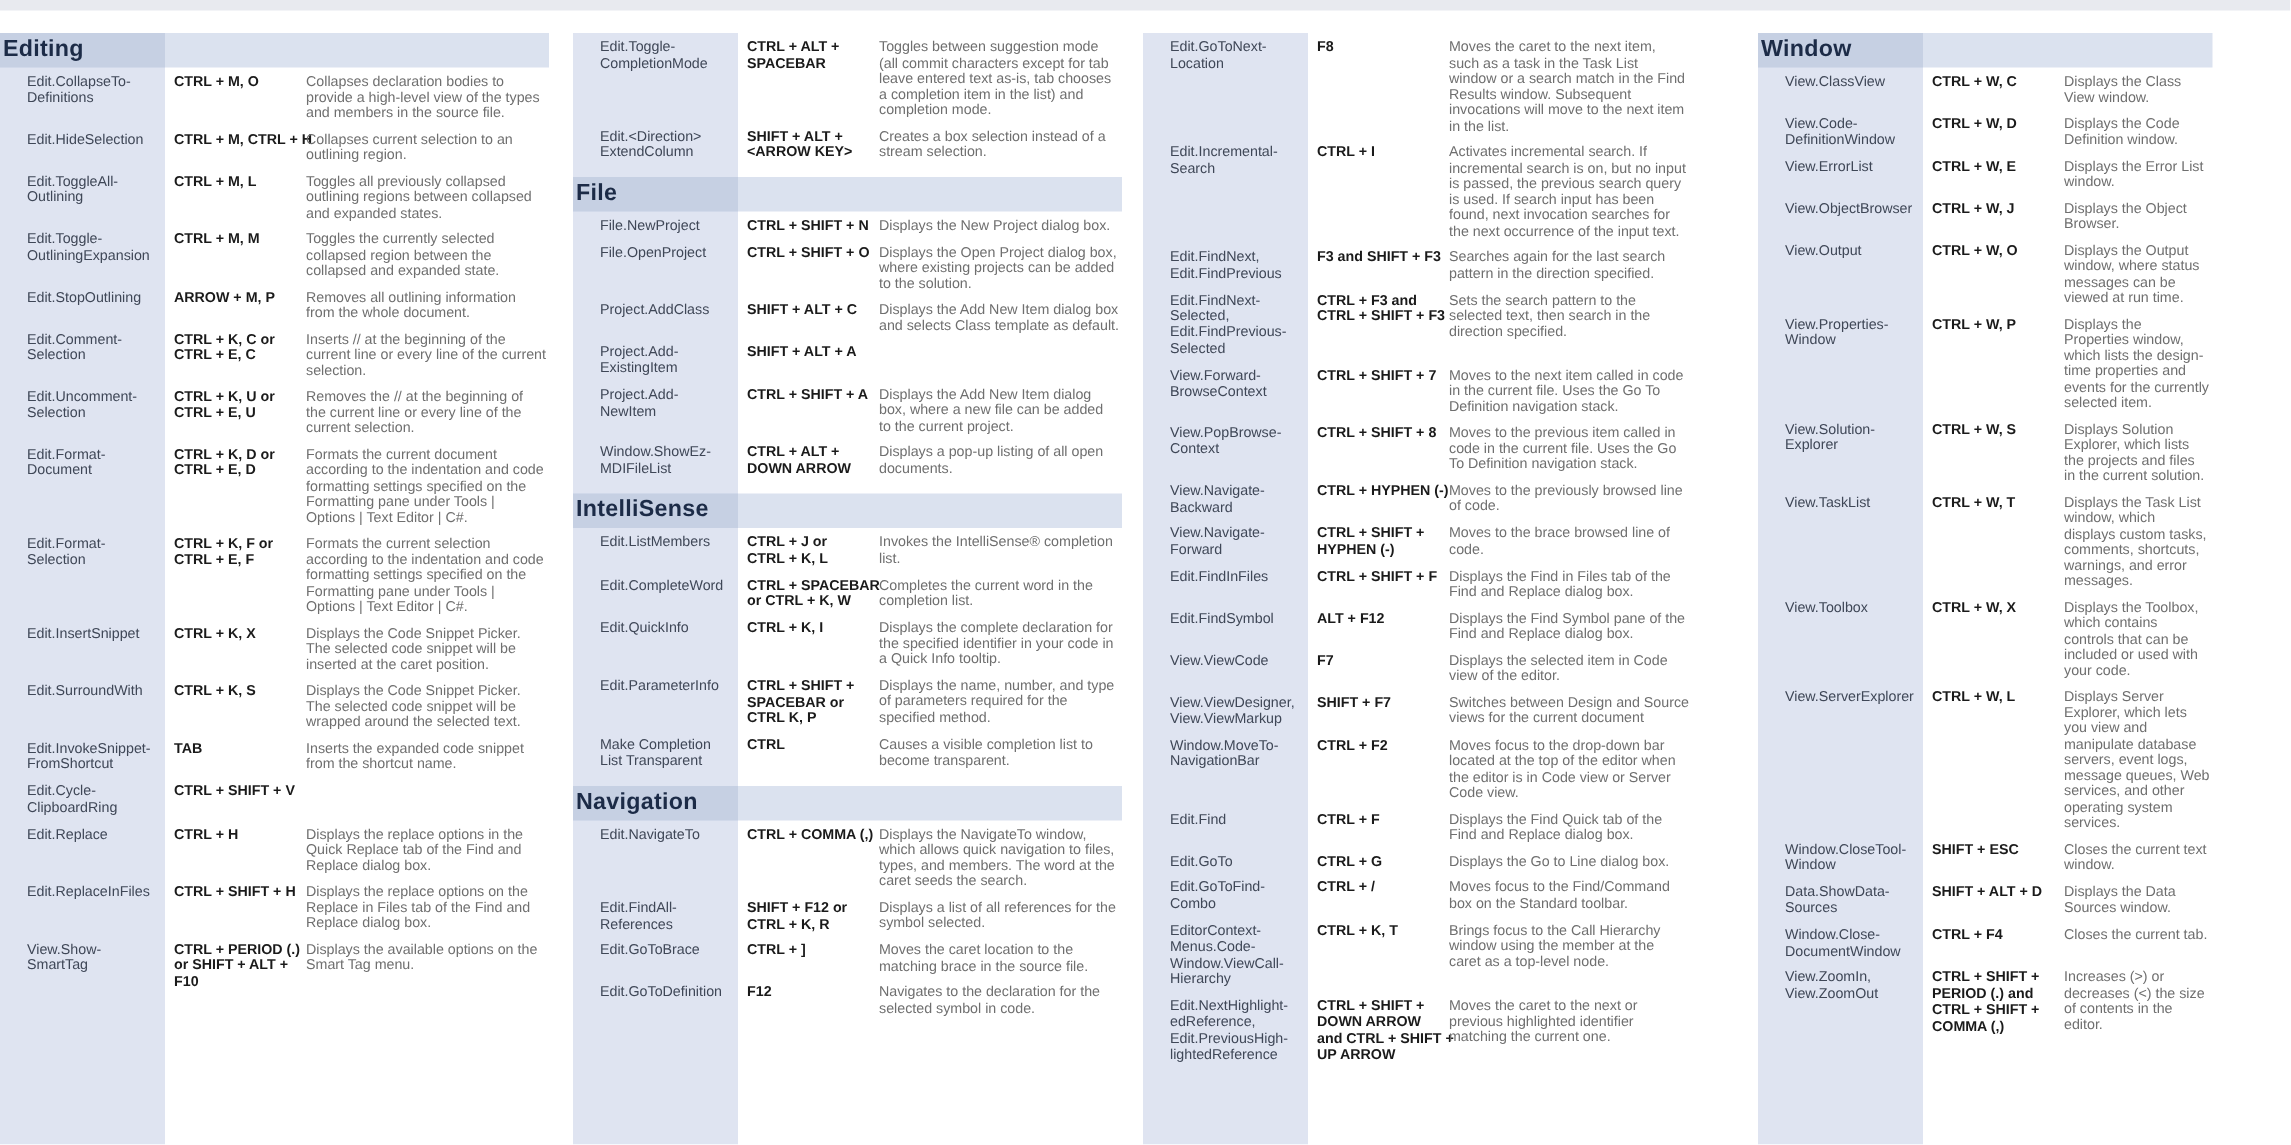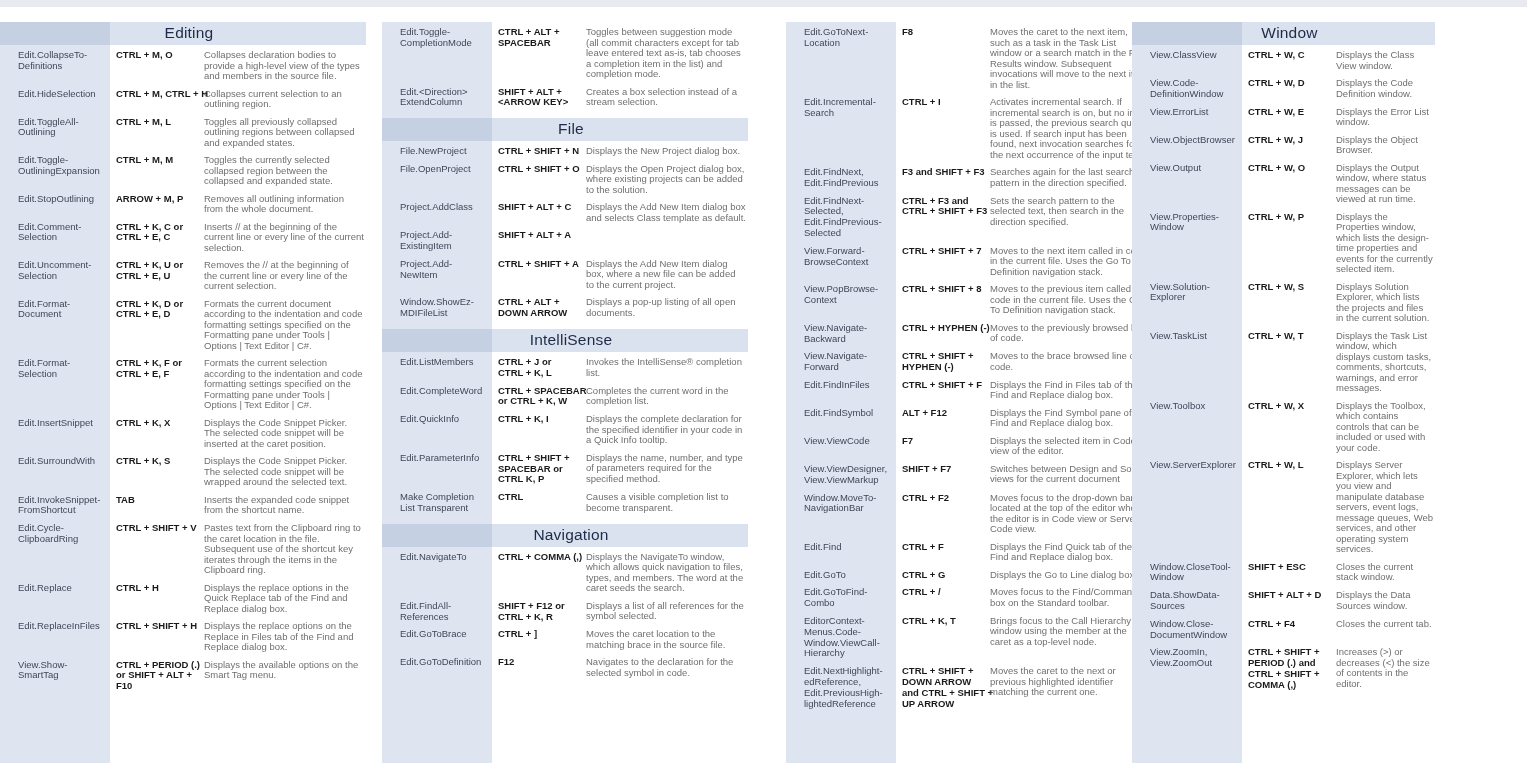--- a/index.html
+++ b/index.html
@@ -16,35 +16,35 @@
   *{box-sizing:border-box;margin:0;padding:0;}
   html,body{width:1527px;height:763px;overflow:hidden;background:var(--page-bg);
     font-family:"Liberation Sans", sans-serif;}
   .page{position:relative;width:1527px;height:763px;background:var(--page-bg);}
   .top-strip{position:absolute;left:0;top:0;width:100%;height:7px;background:var(--top-strip);}
   .col{position:absolute;top:7px;bottom:0;}
   .col .band{position:absolute;left:0;top:15px;bottom:0;width:110px;background:var(--band);}
   .col-content{position:relative;}
   .sec{height:23px;position:relative;background:var(--header-band-right);margin:10px 0 5px 0;}
   .sec::before{content:"";position:absolute;left:0;top:0;bottom:0;width:110px;background:var(--header-band-left);}
-  .sec .sec-label{position:relative;display:block;padding-left:12px;font-size:15.5px;
-    line-height:22px;color:var(--header-text);letter-spacing:.2px;font-weight:400;text-align:center;}
+  .sec .sec-label{position:relative;display:block;padding-left:2px;font-size:15.5px;
+    line-height:22px;color:var(--header-text);letter-spacing:.2px;font-weight:700;}
   .col-content > .sec:first-child{margin-top:15px;}
   .col-content > .row:first-child{margin-top:20px;}
   .row{display:grid;grid-template-columns:110px 90px 1fr;margin-bottom:7px;}
   .cell{font-size:9.5px;}
   .cell.name{white-space:pre-line;padding-left:18px;padding-right:4px;
     line-height:10.8px;color:var(--name-text);overflow-wrap:break-word;}
   .cell.keys{white-space:pre;padding-left:6px;padding-right:2px;line-height:10.8px;
     font-weight:bold;color:var(--keys-text);}
   .cell.desc{padding-left:4px;padding-right:2px;line-height:10.5px;color:var(--desc-text);}
   .c0{left:0;width:366px;}
   .c1{left:382px;width:366px;}
-  .c2{left:786px;width:366px;}
-  .c3{left:1132px;width:303px;}
+  .c2{left:762px;width:366px;}
+  .c3{left:1172px;width:303px;}
 </style>
 </head>
 <body>
 
 <div class="page">
   <div class="top-strip"></div>
   <div class="col c0">
     <div class="band"></div>
     <div class="col-content">
         <div class="sec">
@@ -119,21 +119,20 @@
         <div class="row">
           <div class="cell name">Edit.InvokeSnippet-
 FromShortcut</div>
           <div class="cell keys">TAB</div>
           <div class="cell desc">Inserts the expanded code snippet from the shortcut name.</div>
         </div>
         <div class="row">
           <div class="cell name">Edit.Cycle-
 ClipboardRing</div>
           <div class="cell keys">CTRL + SHIFT + V</div>
-          <div class="cell desc">Pastes text from the Clipboard ring to the caret location in the file. Subsequent use of the shortcut key iterates through the items in the Clipboard ring.</div>
         </div>
         <div class="row">
           <div class="cell name">Edit.Replace</div>
           <div class="cell keys">CTRL + H</div>
           <div class="cell desc">Displays the replace options in the Quick Replace tab of the Find and Replace dialog box.</div>
         </div>
         <div class="row">
           <div class="cell name">Edit.ReplaceInFiles</div>
           <div class="cell keys">CTRL + SHIFT + H</div>
           <div class="cell desc">Displays the replace options on the Replace in Files tab of the Find and Replace dialog box.</div>
@@ -436,21 +435,21 @@
         </div>
         <div class="row">
           <div class="cell name">View.ServerExplorer</div>
           <div class="cell keys">CTRL + W, L</div>
           <div class="cell desc">Displays Server Explorer, which lets you view and manipulate database servers, event logs, message queues, Web services, and other operating system services.</div>
         </div>
         <div class="row">
           <div class="cell name">Window.CloseTool-
 Window</div>
           <div class="cell keys">SHIFT + ESC</div>
-          <div class="cell desc">Closes the current stack window.</div>
+          <div class="cell desc">Closes the current text window.</div>
         </div>
         <div class="row">
           <div class="cell name">Data.ShowData-
 Sources</div>
           <div class="cell keys">SHIFT + ALT + D</div>
           <div class="cell desc">Displays the Data Sources window.</div>
         </div>
         <div class="row">
           <div class="cell name">Window.Close-
 DocumentWindow</div>

